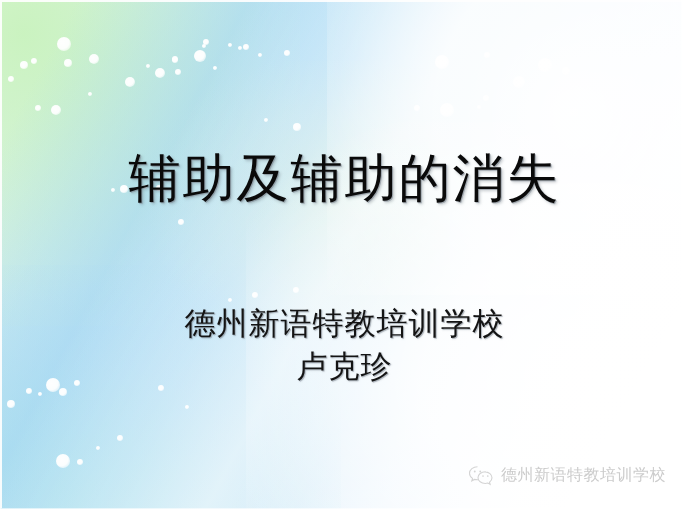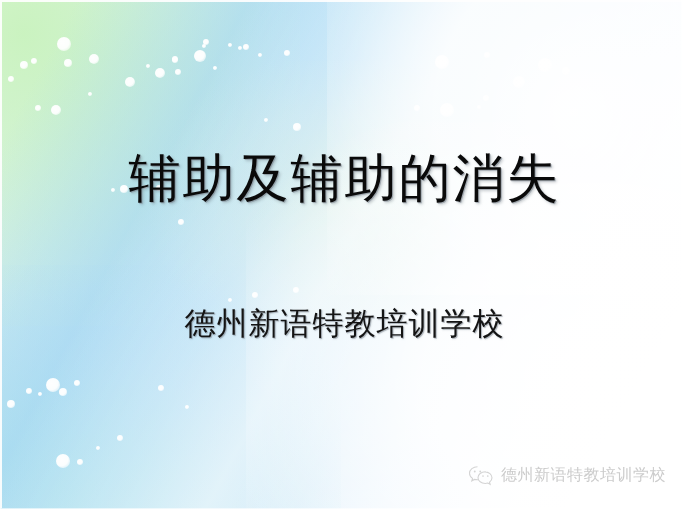--- a/index.html
+++ b/index.html
@@ -282,20 +282,21 @@
     </div>
 
   <div class="bg-frame"></div>
 
   <div class="title-block">
     <div class="slide-title">辅助及辅助的消失</div>
   </div>
 
   <div class="subtitle-block">
     <div class="subtitle-line">德州新语特教培训学校</div>
+    <div class="subtitle-line">卢克珍</div>
   </div>
 
   <div class="watermark">
     <span>
       <svg class="wechat-icon" viewBox="0 0 52 44" aria-hidden="true">
         <g fill="none" stroke="#d2d2d2" stroke-width="2.2">
           <path d="M19 5.5C10.2 5.5 3 11.3 3 18.5c0 4.1 2.4 7.8 6.1 10.2l-1.5 4.9 5.4-2.8c1.8.5 3.8.8 5.9.8 .7 0 1.4 0 2.1-.1"></path>
           <path d="M34.5 15.5c-8 0-14.5 5.3-14.5 11.8S26.5 39 34.5 39c1.8 0 3.5-.3 5.1-.8l4.7 2.5-1.3-4.3c3.1-2.2 5-5.3 5-8.9 0-6.5-6.5-11.8-13.5-11.8z"></path>
         </g>
         <g fill="#d2d2d2">

